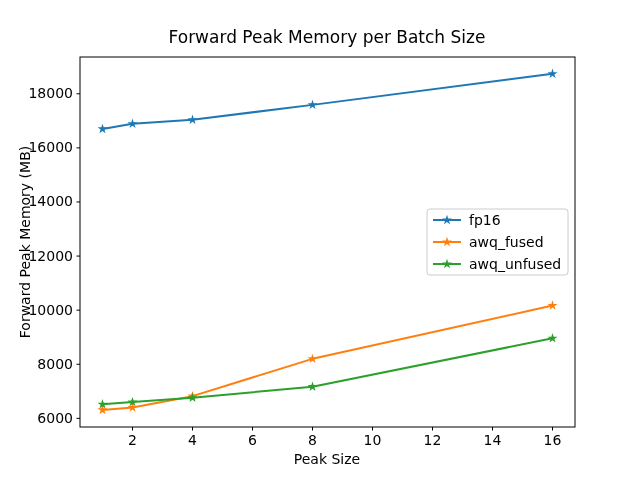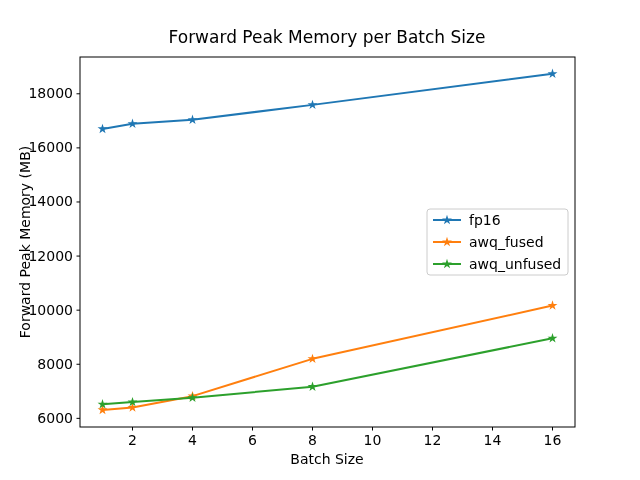--- a/index.html
+++ b/index.html
@@ -97,15 +97,15 @@
       <polygon points="447.00,214.80 448.17,218.39 451.95,218.39 448.89,220.61 450.06,224.21 447.00,221.99 443.94,224.21 445.11,220.61 442.05,218.39 445.83,218.39" fill="#1f77b4"></polygon>
       <text x="469" y="225" font-size="14">fp16</text>
       <line x1="433" y1="242" x2="461" y2="242" stroke="#ff7f0e" stroke-width="2"></line>
       <polygon points="447.00,236.80 448.17,240.39 451.95,240.39 448.89,242.61 450.06,246.21 447.00,243.99 443.94,246.21 445.11,242.61 442.05,240.39 445.83,240.39" fill="#ff7f0e"></polygon>
       <text x="469" y="247" font-size="14">awq_fused</text>
       <line x1="433" y1="264" x2="461" y2="264" stroke="#2ca02c" stroke-width="2"></line>
       <polygon points="447.00,258.80 448.17,262.39 451.95,262.39 448.89,264.61 450.06,268.21 447.00,265.99 443.94,268.21 445.11,264.61 442.05,262.39 445.83,262.39" fill="#2ca02c"></polygon>
       <text x="469" y="269" font-size="14">awq_unfused</text>
     </svg>
   <div class="fig-title">Forward Peak Memory per Batch Size</div>
-  <div class="fig-xlabel">Batch Size</div>
+  <div class="fig-xlabel">Peak Size</div>
   <div class="fig-ylabel">Forward Peak Memory (MB)</div>
 </div>
 
 </body></html>

